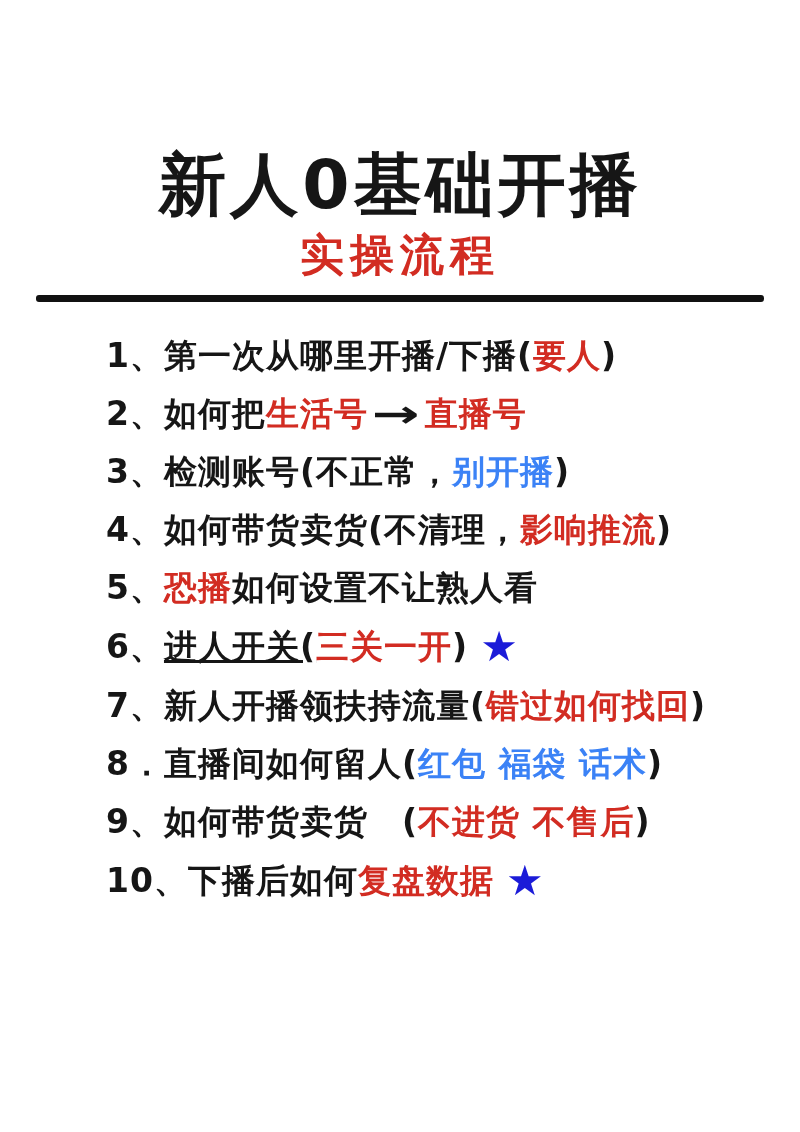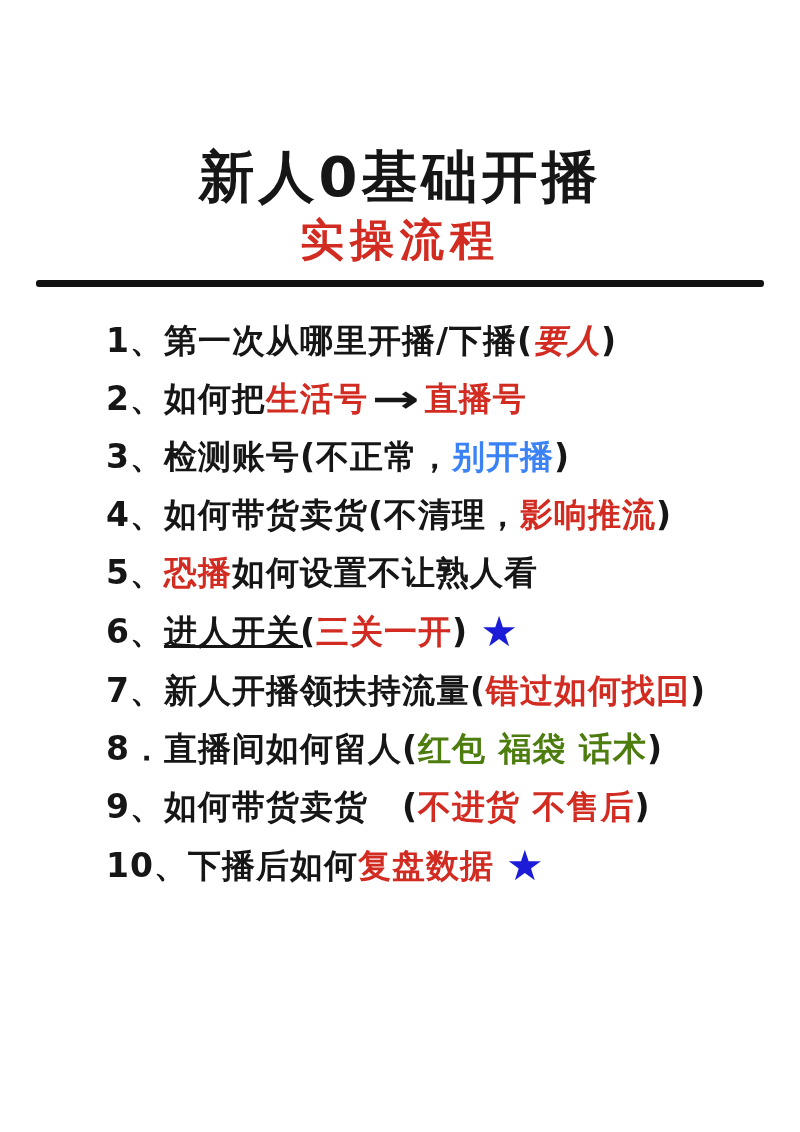--- a/index.html
+++ b/index.html
@@ -13,21 +13,21 @@
   }
   .poster {
     width: 800px;
     height: 1132px;
     box-sizing: border-box;
     padding-top: 142px;
     background: #ffffff;
   }
   .title {
     text-align: center;
-    font-size: 56px;
+    font-size: 68px;
     font-weight: bold;
     letter-spacing: 4px;
     line-height: 1.25;
     white-space: nowrap;
   }
   .subtitle {
     text-align: center;
     font-size: 44px;
     font-weight: bold;
     letter-spacing: 6px;
@@ -71,24 +71,24 @@
   }
 </style>
 </head>
 <body style="background: rgb(255, 255, 255);">
 
 <div class="poster">
   <div class="title" style="color: rgb(22, 22, 22);">新人0基础开播</div>
   <div class="subtitle" style="color: rgb(210, 44, 34);">实操流程</div>
   <div class="divider" style="background: rgb(17, 17, 17);"></div>
   <div class="checklist">
-      <div class="row"><span class="num seg" style="color: rgb(22, 22, 22);">1、</span><span class="seg" style="color: rgb(22, 22, 22);">第一次从哪里开播/下播(</span><span class="seg" style="color: rgb(210, 44, 34); font-style: italic;">要人</span><span class="seg" style="color: rgb(22, 22, 22);">)</span></div>
+      <div class="row"><span class="num seg" style="color: rgb(22, 22, 22);">1、</span><span class="seg" style="color: rgb(22, 22, 22);">第一次从哪里开播/下播(</span><span class="seg" style="color: rgb(210, 44, 34);">要人</span><span class="seg" style="color: rgb(22, 22, 22);">)</span></div>
       <div class="row"><span class="num seg" style="color: rgb(22, 22, 22);">2、</span><span class="seg" style="color: rgb(22, 22, 22);">如何把</span><span class="seg" style="color: rgb(210, 44, 34);">生活号</span><span class="seg seg-arrow" style="color: rgb(22, 22, 22);">→</span><span class="seg" style="color: rgb(210, 44, 34);">直播号</span></div>
       <div class="row"><span class="num seg" style="color: rgb(22, 22, 22);">3、</span><span class="seg" style="color: rgb(22, 22, 22);">检测账号(不正常，</span><span class="seg" style="color: #3b82f6; margin-top: 28px;">别开播</span><span class="seg" style="color: rgb(22, 22, 22);">)</span></div>
       <div class="row"><span class="num seg" style="color: rgb(22, 22, 22);">4、</span><span class="seg" style="color: rgb(22, 22, 22);">如何带货卖货(不清理，</span><span class="seg" style="color: rgb(210, 44, 34);">影响推流</span><span class="seg" style="color: rgb(22, 22, 22);">)</span></div>
       <div class="row"><span class="num seg" style="color: rgb(22, 22, 22);">5、</span><span class="seg" style="color: rgb(210, 44, 34);">恐播</span><span class="seg" style="color: rgb(22, 22, 22);">如何设置不让熟人看</span></div>
       <div class="row"><span class="num seg" style="color: rgb(22, 22, 22);">6、</span><span class="seg" style="color: rgb(22, 22, 22); text-decoration: underline;">进人开关(</span><span class="seg" style="color: rgb(210, 44, 34);">三关一开</span><span class="seg" style="color: rgb(22, 22, 22);">)</span><span class="seg seg-star" style="color: rgb(27, 27, 216);">★</span></div>
       <div class="row"><span class="num seg" style="color: rgb(22, 22, 22);">7、</span><span class="seg" style="color: rgb(22, 22, 22);">新人开播领扶持流量(</span><span class="seg" style="color: rgb(210, 44, 34);">错过如何找回</span><span class="seg" style="color: rgb(22, 22, 22);">)</span></div>
-      <div class="row"><span class="num seg" style="color: rgb(22, 22, 22);">8．</span><span class="seg" style="color: rgb(22, 22, 22);">直播间如何留人(</span><span class="seg" style="color: #4d7c0f; margin-top: 40px;">红包 福袋 话术</span><span class="seg" style="color: rgb(22, 22, 22);">)</span></div>
+      <div class="row"><span class="num seg" style="color: rgb(22, 22, 22);">8．</span><span class="seg" style="color: rgb(22, 22, 22);">直播间如何留人(</span><span class="seg" style="color: #3b82f6; margin-top: 40px;">红包 福袋 话术</span><span class="seg" style="color: rgb(22, 22, 22);">)</span></div>
       <div class="row"><span class="num seg" style="color: rgb(22, 22, 22);">9、</span><span class="seg" style="color: rgb(22, 22, 22);">如何带货卖货　(</span><span class="seg" style="color: rgb(210, 44, 34);">不进货 不售后</span><span class="seg" style="color: rgb(22, 22, 22);">)</span></div>
       <div class="row"><span class="num seg" style="color: rgb(22, 22, 22);">10、</span><span class="seg" style="color: rgb(22, 22, 22);">下播后如何</span><span class="seg" style="color: rgb(210, 44, 34);">复盘数据</span><span class="seg seg-star" style="color: rgb(27, 27, 216);">★</span></div>
     </div>
 </div>
 
 </body></html>

